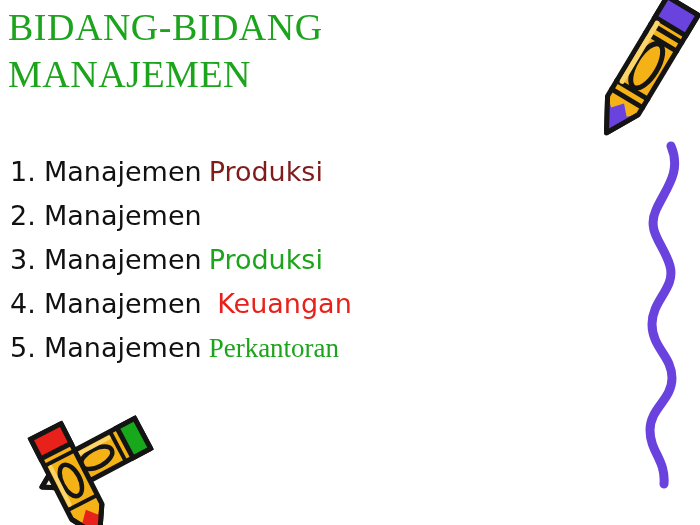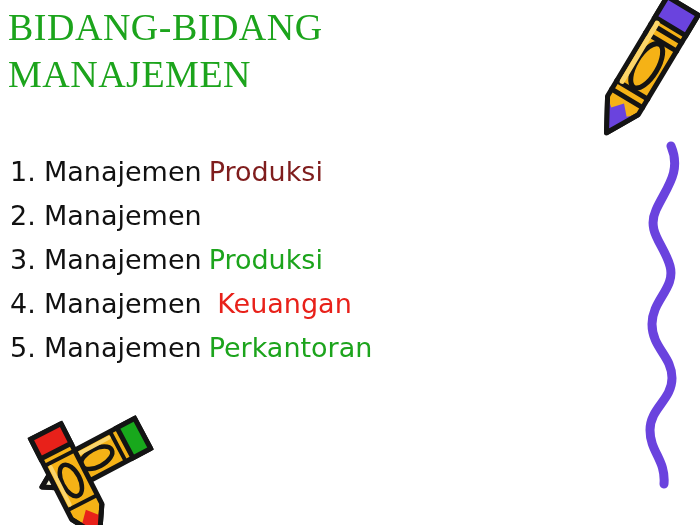--- a/index.html
+++ b/index.html
@@ -125,21 +125,21 @@
 
     <li class="item">
       <span class="num">4.</span>
       <span class="base">Manajemen</span>
       <span class="kw" style="color: rgb(232, 33, 26);"> Keuangan</span>
     </li>
 
     <li class="item">
       <span class="num">5.</span>
       <span class="base">Manajemen</span>
-      <span class="kw" style="color: rgb(28, 164, 28);">Perkantoran</span>
+      <span class="kw" style="color: rgb(28, 164, 28); font-family: Liberation Serif, serif;">Perkantoran</span>
     </li>
 
   </ul>
 
   <svg class="art" id="crayon-top-right" viewBox="0 0 130 170">
     <g transform="rotate(31 65 85)">
 
       <path d="M47 2 L83 2 L83 118 L65 150 L47 118 Z" fill="#F5B216" stroke="#141414" stroke-width="5" stroke-linejoin="round"></path>
 
       <path d="M47 2 L83 2 L83 26 L47 26 Z" fill="#6A43DE" stroke="#141414" stroke-width="5"></path>

